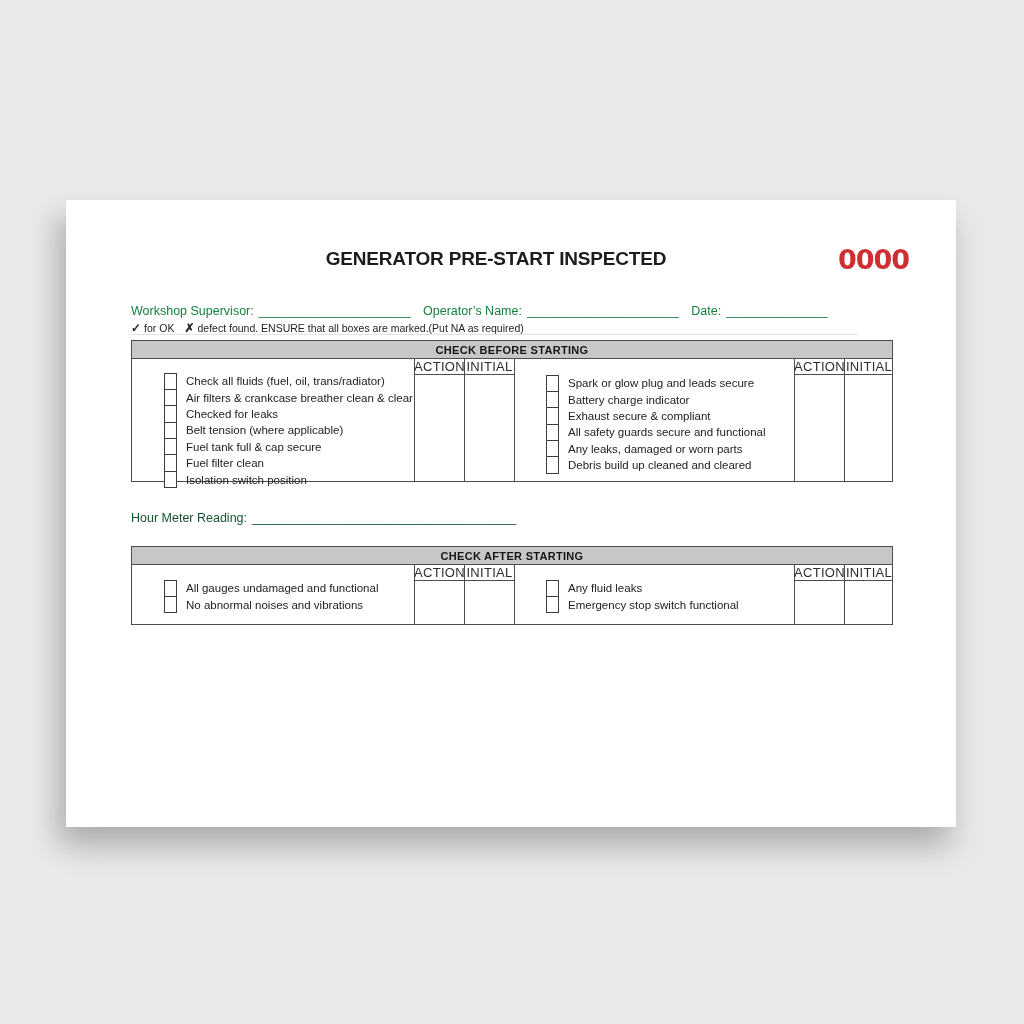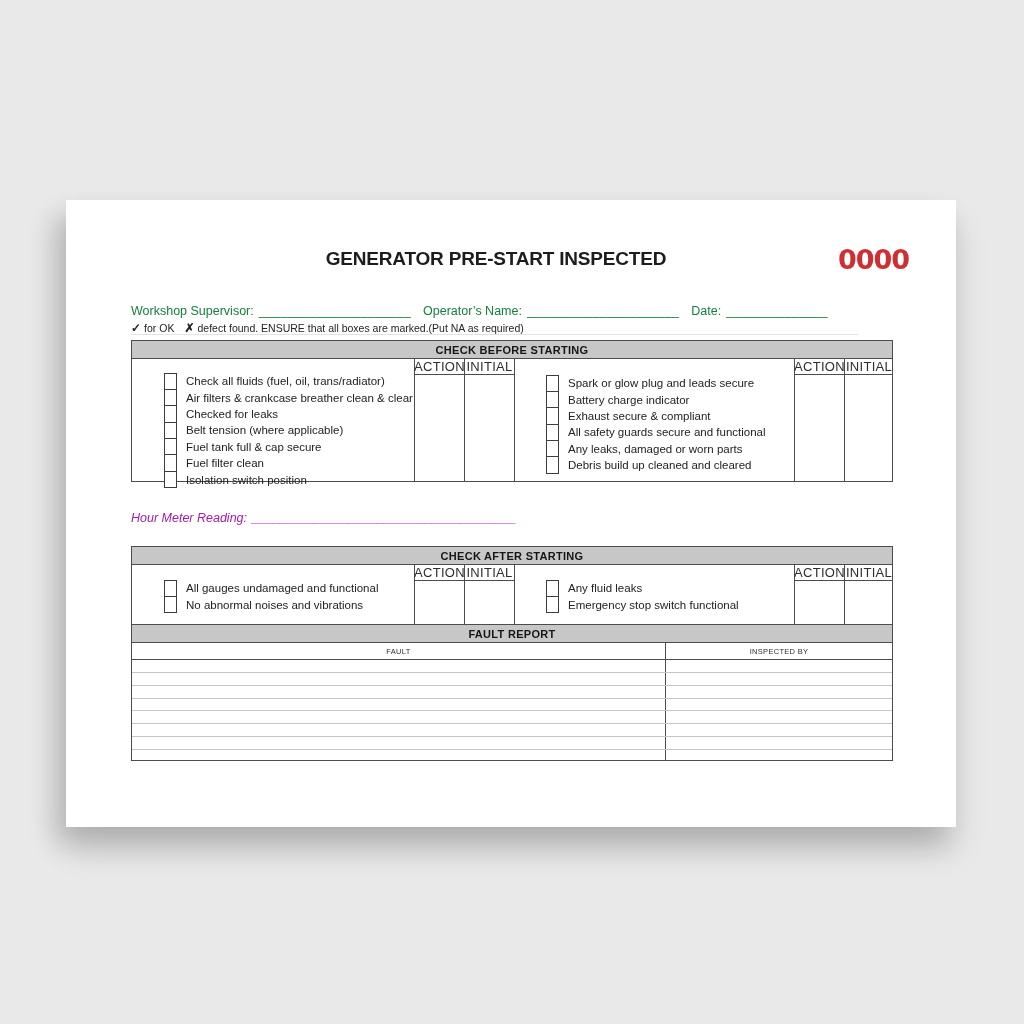--- a/index.html
+++ b/index.html
@@ -35,21 +35,21 @@
   .fc1{left:283px;width:49px;} .fc2{left:333px;width:49px;} .fc3{left:663px;width:49px;} .fc4{left:713px;width:48px;}
 
   .cklist{position:absolute;padding-left:16px;}
   .ck-left{left:16px;top:14px;} .ck-right{left:398px;top:16px;}
   #tbl-after .ck-left, #tbl-after .ck-right{top:15px;}
   .ck-item{position:relative;height:16.4px;display:flex;align-items:center;padding-left:22px;}
   .ck-box{position:absolute;left:0;top:-0.5px;bottom:-0.5px;width:13px;border:1px solid #3c3c3c;
           background:#fff;box-sizing:border-box;}
   .ck-label{font-size:11.5px;color:#222222;white-space:nowrap;}
 
-  .hour-meter{position:absolute;top:311px;left:65px;font-size:12.5px;color:#a21caf;white-space:nowrap;font-style:italic;}
+  .hour-meter{position:absolute;top:311px;left:65px;font-size:12.5px;color:#14532d;white-space:nowrap;}
   .hour-meter .fl{margin-right:5px;}
 
   .fr-wrap{position:relative;width:100%;height:calc(100% - 18.5px);}
   .fr-div{position:absolute;top:0;bottom:0;left:533px;width:1px;background:#4c4c4c;}
   .fr-head{position:relative;height:16px;border-bottom:1px solid #4c4c4c;}
   .fr-head span{position:absolute;top:0;height:100%;display:flex;align-items:center;justify-content:center;
                 font-size:7.5px;color:#2e2e2e;letter-spacing:0.3px;}
   .fh-fault{left:0;width:533px;} .fh-insp{left:534px;right:0;}
   .fr-rows{position:relative;}
   .fr-row{height:12.85px;border-bottom:1px solid #c6c6c6;box-sizing:border-box;}
@@ -185,35 +185,15 @@
               <span class="ck-label">All gauges undamaged and functional</span>
             </div>
             <div class="ck-item">
               <span class="ck-box"></span>
               <span class="ck-label">No abnormal noises and vibrations</span>
             </div>
           </div>
       </div>
     </div>
 
-    <div class="tbl" id="tbl-fault">
-      <div class="bar">FAULT REPORT</div>
-      <div class="fr-wrap">
-        <div class="fr-div"></div>
-        <div class="fr-head">
-          <span class="fh-fault">FAULT</span>
-          <span class="fh-insp">INSPECTED BY</span>
-        </div>
-        <div class="fr-rows">
-            <div class="fr-row"></div>
-            <div class="fr-row"></div>
-            <div class="fr-row"></div>
-            <div class="fr-row"></div>
-            <div class="fr-row"></div>
-            <div class="fr-row"></div>
-            <div class="fr-row"></div>
-            <div class="fr-row"></div>
-          </div>
-      </div>
-    </div>
 
   </div>
 </div>
 
 </body></html>

